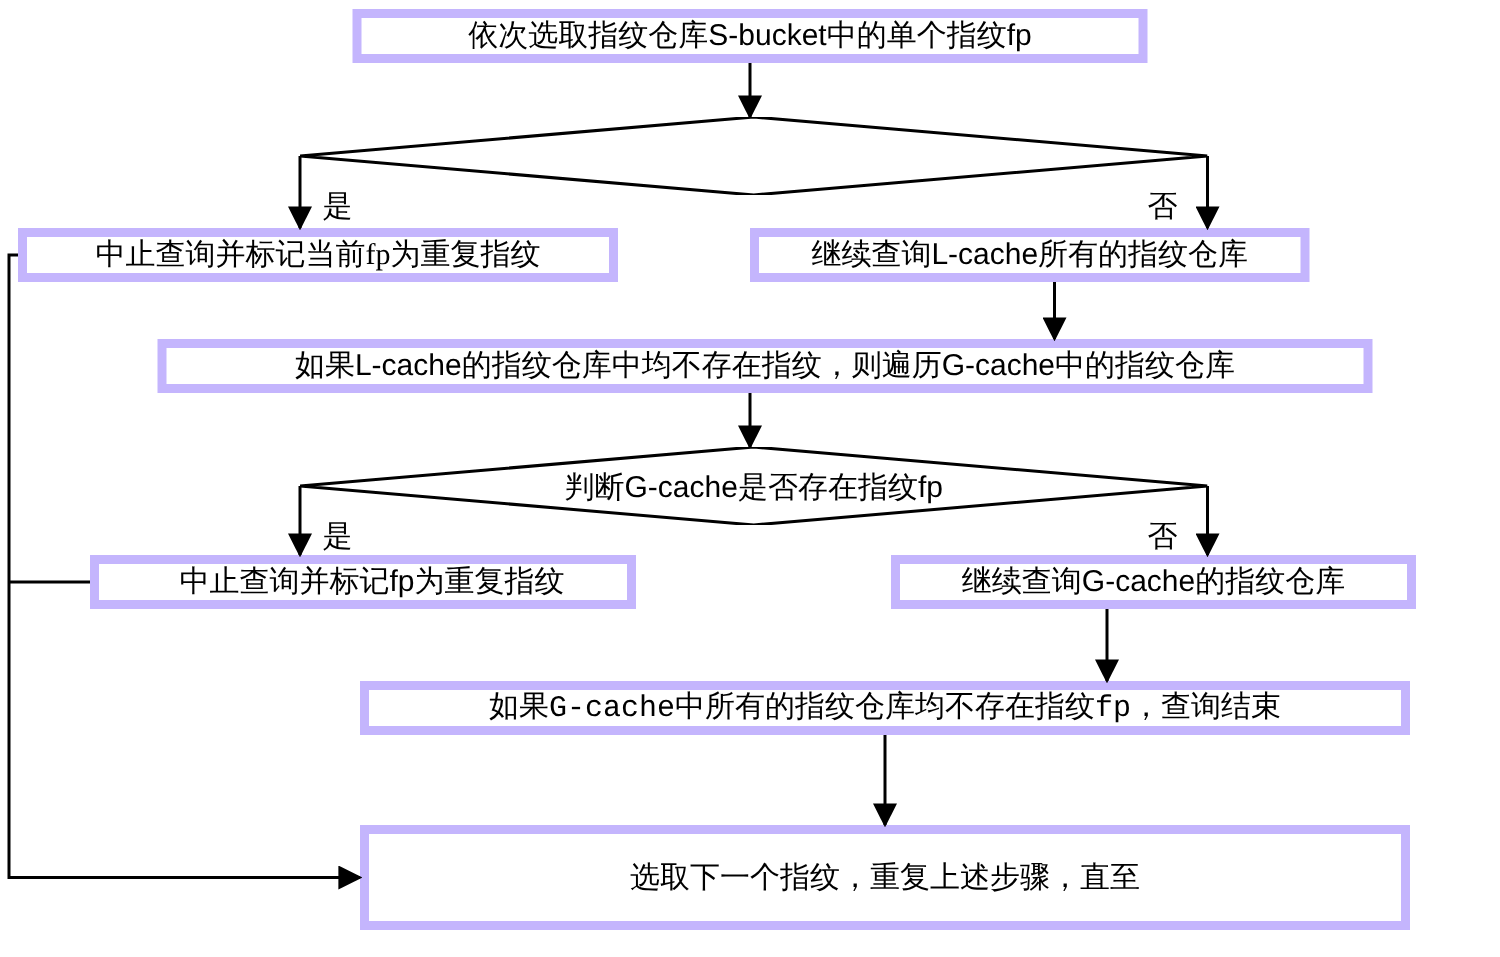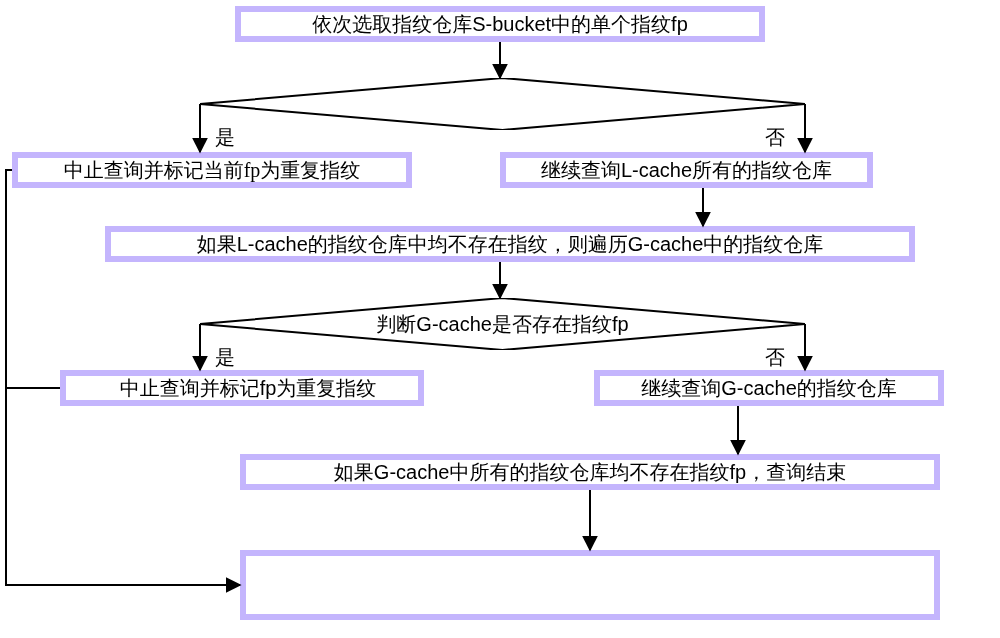--- a/index.html
+++ b/index.html
@@ -85,25 +85,26 @@
 </div>
 
 <div class="box" style="left:60px; top:370px; width:364px; height:36px;padding-left:16px;">
   <span>中止查询并标记fp为重复指纹</span>
 </div>
 
 <div class="box" style="left:565px; top:370px; width:350px; height:36px;margin-left:29px;">
   <span>继续查询G-cache的指纹仓库</span>
 </div>
 
-<div class="box" style="left:240px; top:454px; width:700px; height:36px;">
+<div class="box" style="left:240px; top:454px; width:700px; height:36px;font-family:Liberation Mono, monospace;">
   <span>如果G-cache中所有的指纹仓库均不存在指纹fp，查询结束</span>
 </div>
 
 <div class="box" style="left:240px; top:550px; width:700px; height:70px; flex-direction: column;">
+  <span>选取下一个指纹，重复上述步骤，直至</span>
 </div>
 
 <div class="label" style="left:210px; top:124px; width:30px;">是</div>
 
 <div class="label" style="left:760px; top:124px; width:30px;">否</div>
 
 <div class="label" style="left:210px; top:344px; width:30px;">是</div>
 
 <div class="label" style="left:760px; top:344px; width:30px;">否</div>
 

